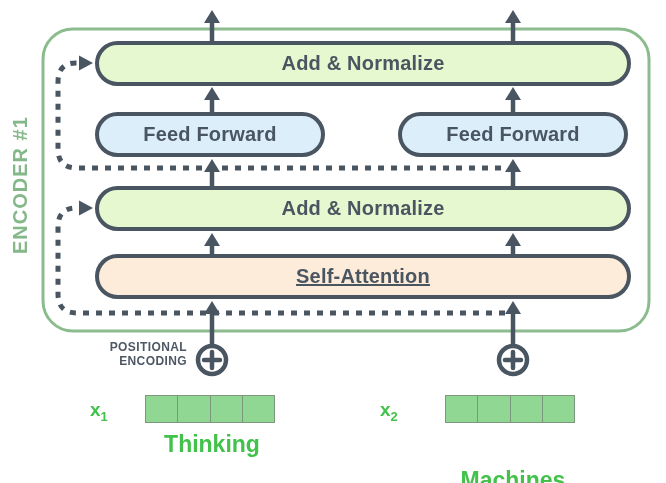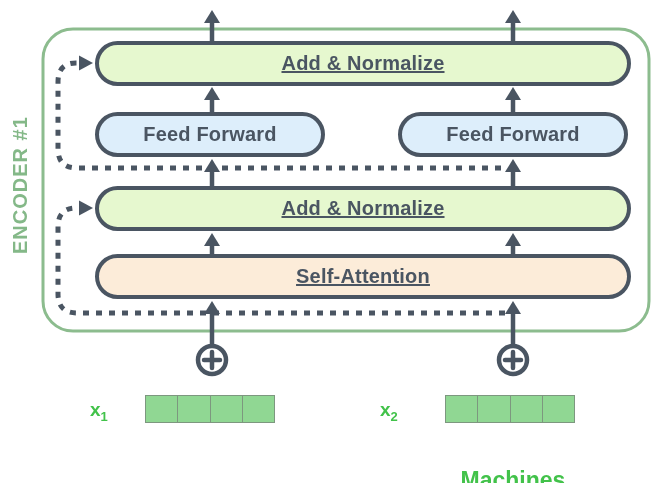--- a/index.html
+++ b/index.html
@@ -24,21 +24,21 @@
   .head{fill:var(--ink);stroke:none;}
   .plus-circle{fill:#ffffff;stroke:var(--ink);stroke-width:4.5;}
   .plus{stroke:var(--ink);stroke-width:4.5;stroke-linecap:round;}
   .pill{
     position:absolute;box-sizing:border-box;height:45px;
     border:4px solid var(--ink);border-radius:23px;
     display:flex;align-items:center;justify-content:center;
     font-size:20px;font-weight:600;color:var(--ink);letter-spacing:.2px;
     z-index:2;
   }
-  .fill-addnorm{background:var(--add-norm-fill);text-decoration:underline;}
+  .fill-addnorm{background:var(--add-norm-fill);}
   .fill-ff{background:var(--ff-fill);}
   .fill-attn{background:var(--self-attn-fill);text-decoration:underline;}
   .encoder-label{
     position:absolute;left:-44px;top:175px;width:132px;height:26px;
     transform:rotate(-90deg);transform-origin:50% 50%;
     color:var(--encoder-green);font-size:20px;font-weight:700;letter-spacing:1px;
     text-align:center;white-space:nowrap;z-index:2;
   }
   .pos-enc{
     position:absolute;left:87px;top:340px;width:100px;
@@ -125,33 +125,36 @@
 
   <div class="pill fill-addnorm" style="left:95px;top:186px;width:536px;">
     <span>Add &amp; Normalize</span>
   </div>
 
   <div class="pill fill-attn" style="left:95px;top:254px;width:536px;">
     <span>Self-Attention</span>
   </div>
 
   <div class="pos-enc">
+    <div>POSITIONAL</div>
+    <div>ENCODING</div>
   </div>
 
   <div class="vec-label" style="left:90px;"><span>x</span><sub>1</sub></div>
   <div class="vec" style="left:145px;">
     <div class="cell"></div>
     <div class="cell"></div>
     <div class="cell"></div>
     <div class="cell"></div>
   </div>
 
   <div class="vec-label" style="left:380px;"><span>x</span><sub>2</sub></div>
   <div class="vec" style="left:445px;">
     <div class="cell"></div>
     <div class="cell"></div>
     <div class="cell"></div>
     <div class="cell"></div>
   </div>
 
+  <div class="word" style="left:112px;">Thinking</div>
   <div class="word" style="left:413px;margin-top:36px;">Machines</div>
 
 </div>
 
 </body></html>

